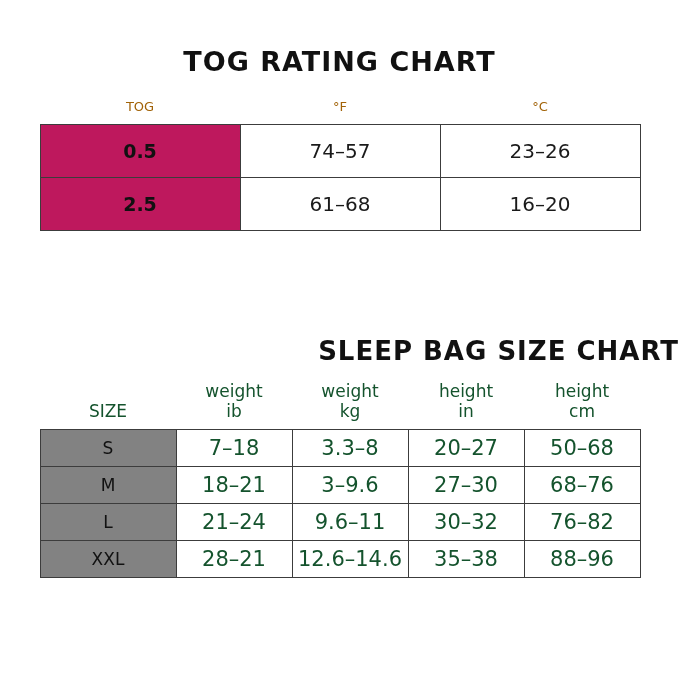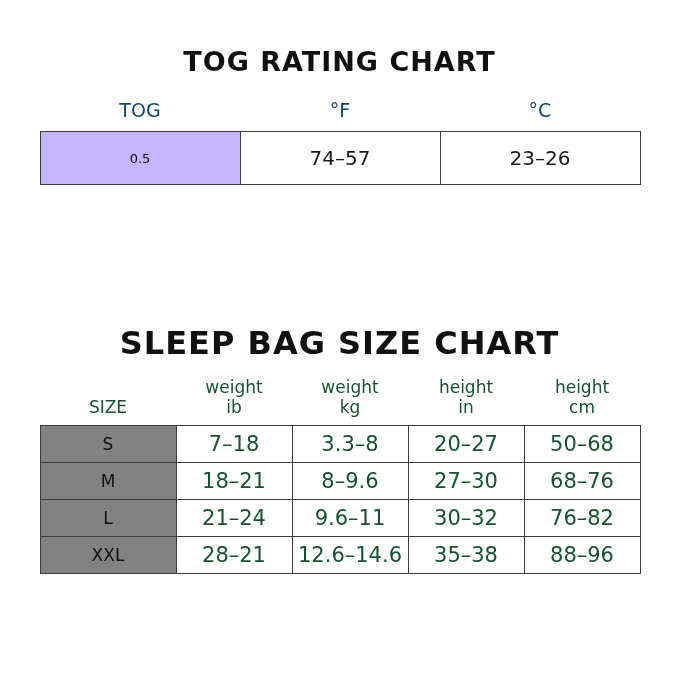--- a/index.html
+++ b/index.html
@@ -48,54 +48,56 @@
   }
   table {
     border-collapse: collapse;
     table-layout: fixed;
   }
   .tog-table {
     width: 600px;
   }
   .tog-table th {
     font-weight: normal;
-    font-size: 19px;
+    font-size: 13px;
     padding: 4px 0 10px 0;
     border: none;
-    color: #0c4a6e;
+    color: #a16207;
     text-align: center;
   }
   .tog-table td {
     border: 1px solid #3c3c3c;
     height: 50px;
     text-align: center;
     font-size: 20px;
     color: #1a1a1a;
   }
   .tog-table td.label-cell {
-    background: #c4b5fd;
+    background: #be185d;
     color: #111;
-    font-size: 13px;
+    font-size: 19px;
+    font-weight: bold;
   }
   .tog-col-1 { width: 200px; }
   .tog-col-2 { width: 200px; }
   .tog-col-3 { width: 200px; }
 
   
   .size-section {
     position: absolute;
     left: 0;
     top: 318px;
     width: 679px;
   }
   .size-title {
-    font-size: 32px;
-    margin-top: 0;
+    font-size: 26px;
+    margin-top: 12px;
     margin-bottom: 0;
     padding-top: 6px;
+    text-align: right;
   }
   .size-table-wrap {
     margin: 0 auto;
     width: 600px;
     margin-top: 14px;
   }
   .size-table {
     width: 600px;
   }
   .size-table th {
@@ -145,20 +147,25 @@
             <th>°F</th>
             <th>°C</th>
           </tr>
         </thead>
         <tbody>
           <tr>
             <td class="label-cell">0.5</td>
             <td>74–57</td>
             <td>23–26</td>
           </tr>
+          <tr>
+            <td class="label-cell">2.5</td>
+            <td>61–68</td>
+            <td>16–20</td>
+          </tr>
         </tbody>
       </table>
     </div>
   </section>
 
   <section class="size-section">
     <h1 class="title size-title">SLEEP BAG SIZE CHART</h1>
 
     <div class="size-table-wrap">
       <table class="size-table">
@@ -196,21 +203,21 @@
           <tr>
             <td class="label-cell">S</td>
             <td>7–18</td>
             <td>3.3–8</td>
             <td>20–27</td>
             <td>50–68</td>
           </tr>
           <tr>
             <td class="label-cell">M</td>
             <td>18–21</td>
-            <td>8–9.6</td>
+            <td>3–9.6</td>
             <td>27–30</td>
             <td>68–76</td>
           </tr>
           <tr>
             <td class="label-cell">L</td>
             <td>21–24</td>
             <td>9.6–11</td>
             <td>30–32</td>
             <td>76–82</td>
           </tr>

